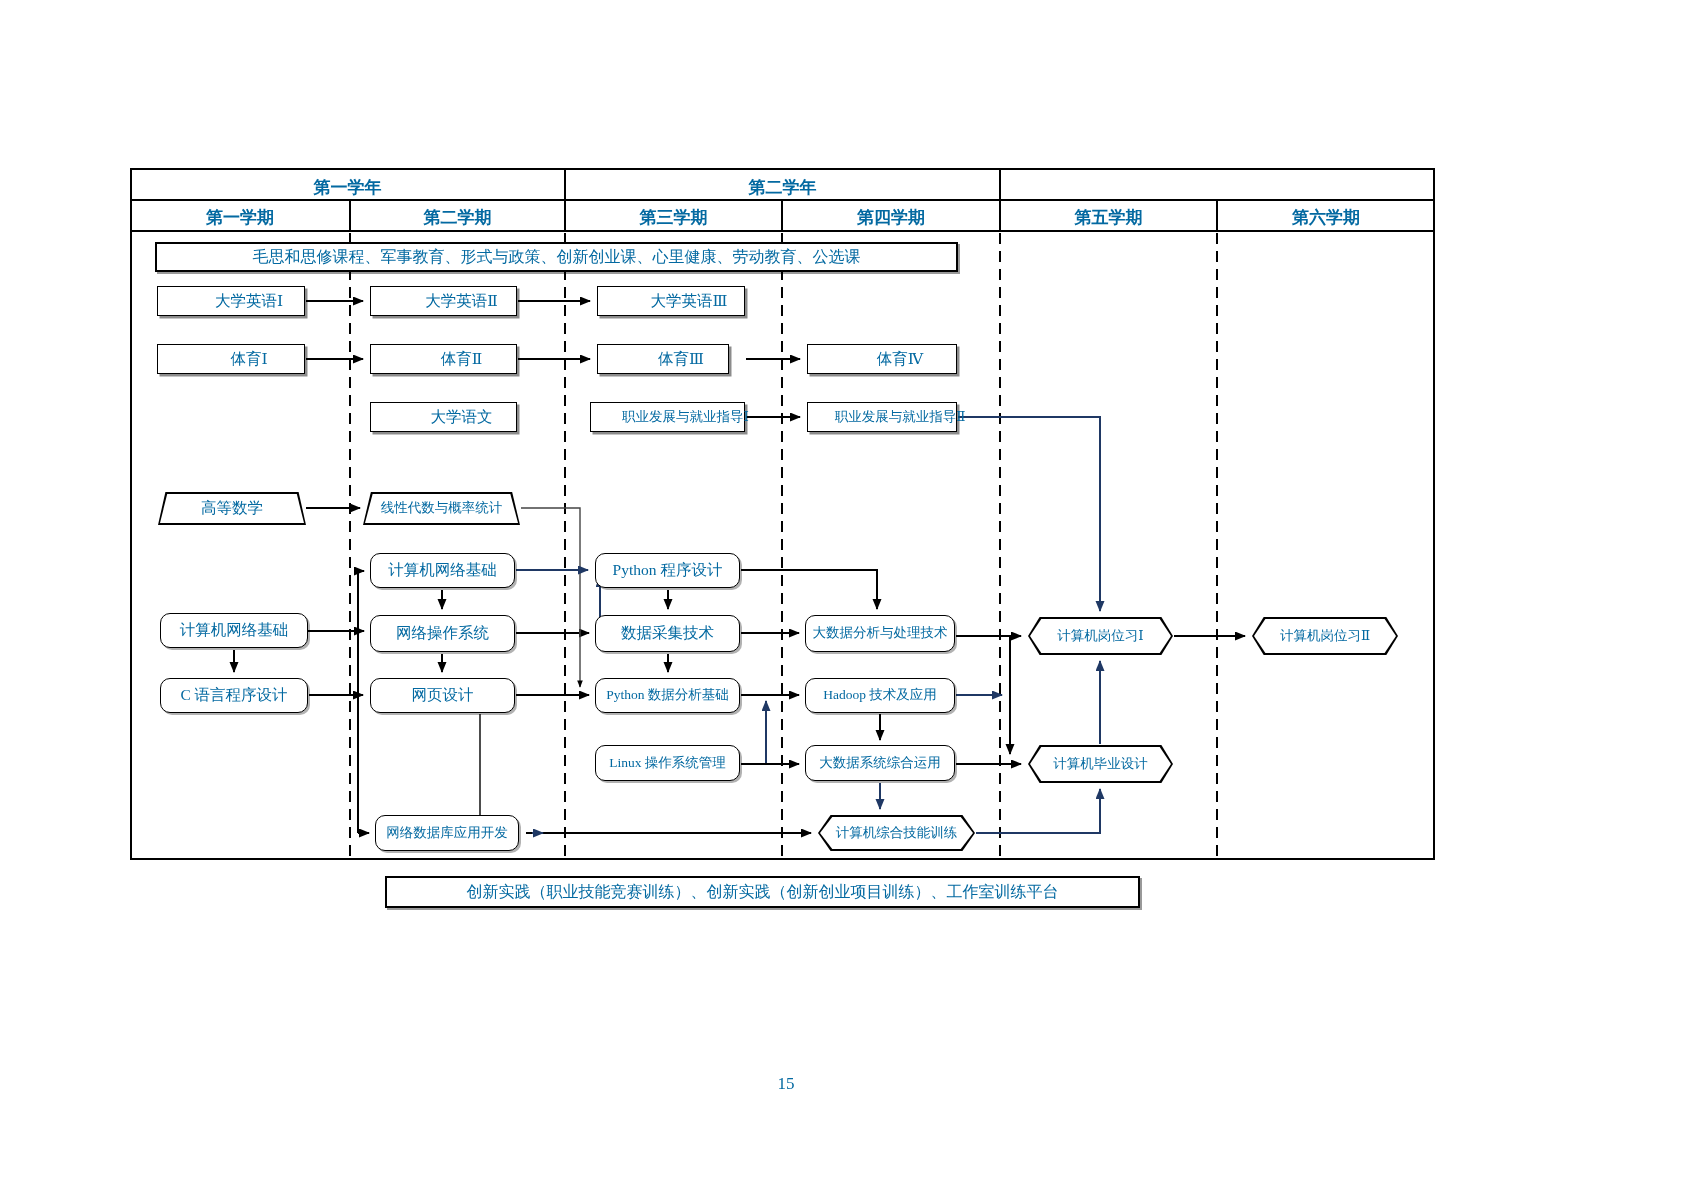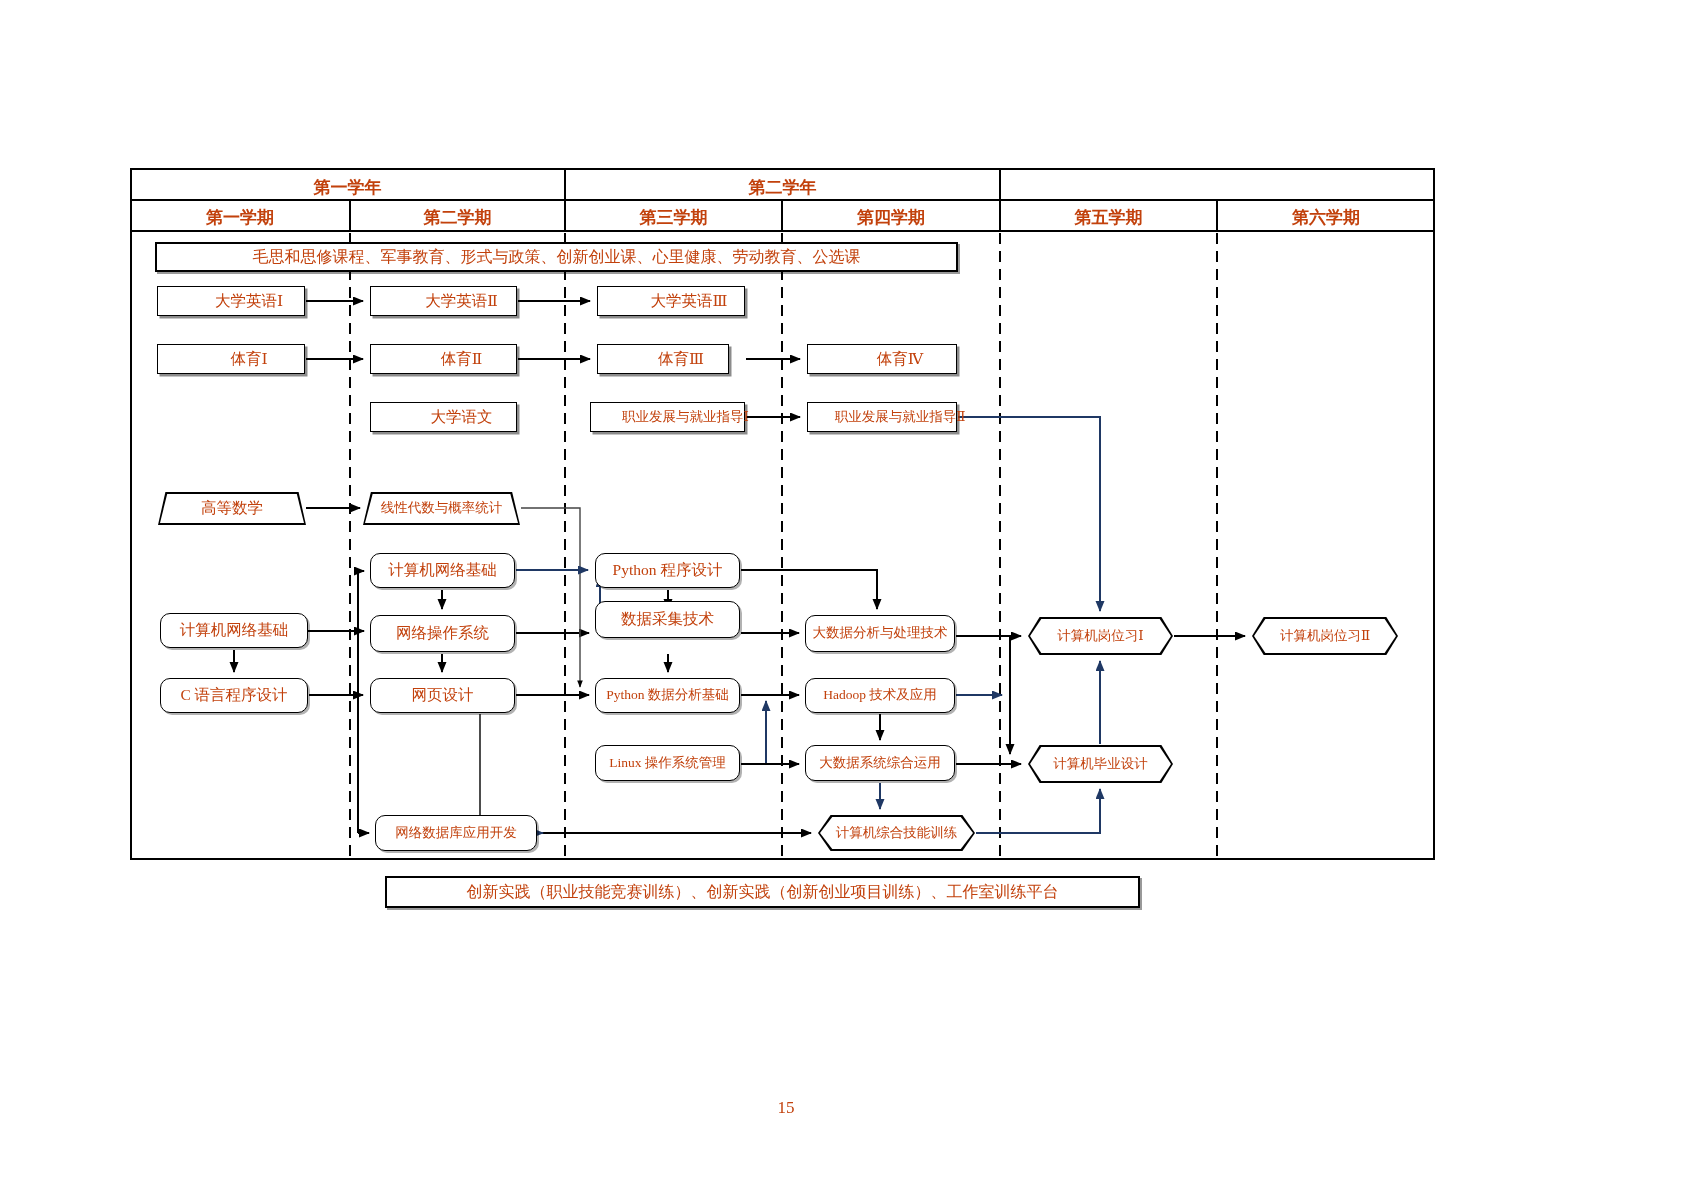--- a/index.html
+++ b/index.html
@@ -1,17 +1,17 @@
 <!DOCTYPE html>
 <html><head>
 <meta charset="utf-8">
 <style>
   html,body{margin:0;padding:0;background:#fff;}
   #page{position:relative;width:1684px;height:1191px;background:#fff;overflow:hidden;
-        font-family:"Liberation Serif","DejaVu Serif",serif;color:#c2410c;}
+        font-family:"Liberation Serif","DejaVu Serif",serif;color:#0369a1;}
   svg.wires{position:absolute;left:0;top:0;z-index:1;}
   .tline{position:absolute;background:#000;z-index:2;}
   .outer{position:absolute;left:130px;top:168px;width:1305px;height:692px;
          border:2px solid #000;box-sizing:border-box;z-index:0;background:#fff;}
   .ylabel,.slabel{position:absolute;text-align:center;font-family:"Liberation Sans","DejaVu Sans",sans-serif;
          font-weight:bold;font-size:17px;z-index:2;}
   .ylabel{top:176px;height:24px;line-height:24px;}
   .slabel{top:206px;height:24px;line-height:24px;}
   .node{position:absolute;display:flex;align-items:center;justify-content:center;
         font-size:15.5px;line-height:1.05;background:#fff;border:1.8px solid #000;
@@ -24,21 +24,21 @@
   .trap .fill{position:absolute;inset:2px;background:#fff;clip-path:polygon(5% 0,95% 0,100% 100%,0 100%);}
   .hex .fill{position:absolute;inset:2px;background:#fff;clip-path:polygon(8% 0,92% 0,100% 50%,92% 100%,8% 100%,0 50%);}
   .lbl{position:relative;z-index:1;padding:0 4px;}
   .sm{font-size:13.5px;}
   .banner{position:absolute;background:#fff;border:2px solid #000;box-sizing:border-box;
           display:flex;align-items:center;justify-content:center;font-size:16px;
           z-index:3;box-shadow:2px 2px 0 rgba(0,0,0,.4);white-space:nowrap;}
   .caption{position:absolute;left:530px;top:934px;width:520px;text-align:center;
            font-size:21px;z-index:2;}
   .pagenum{position:absolute;left:740px;top:1074px;width:92px;text-align:center;
-           font-size:17px;z-index:2;margin-top:24px;}
+           font-size:17px;z-index:2;}
 </style>
 </head>
 <body>
 
 <div id="page">
 
   <svg class="wires" width="1684" height="1191">
     <defs>
       <marker id="mB" viewBox="0 0 12 10" markerWidth="12" markerHeight="10" refX="10" refY="4.5" orient="auto" markerUnits="userSpaceOnUse">
           <path d="M0,0 L11,4.5 L0,9 Z" fill="#000"></path>
@@ -180,21 +180,21 @@
   <div class="node round" style="left:595px;top:553px;width:145px;height:35px">
       <span class="lbl">Python 程序设计</span>
     </div>
 
   <div class="node round" style="left:160px;top:613px;width:148px;height:35px">
       <span class="lbl">计算机网络基础</span>
     </div>
   <div class="node round" style="left:370px;top:615px;width:145px;height:37px">
       <span class="lbl">网络操作系统</span>
     </div>
-  <div class="node round" style="left:595px;top:601px;width:145px;height:37px">
+  <div class="node round" style="left:595px;top:615px;width:145px;height:37px">
       <span class="lbl">数据采集技术</span>
     </div>
   <div class="node round sm" style="left:805px;top:615px;width:150px;height:37px">
       <span class="lbl">大数据分析与处理技术</span>
     </div>
   <div class="node hex sm" style="left:1028px;top:617px;width:145px;height:38px">
       <i class="fill"></i>
       <span class="lbl">计算机岗位习Ⅰ</span>
     </div>
   <div class="node hex sm" style="left:1252px;top:617px;width:146px;height:38px">
@@ -219,21 +219,21 @@
       <span class="lbl">Linux 操作系统管理</span>
     </div>
   <div class="node round sm" style="left:805px;top:745px;width:150px;height:36px">
       <span class="lbl">大数据系统综合运用</span>
     </div>
   <div class="node hex sm" style="left:1028px;top:745px;width:145px;height:38px">
       <i class="fill"></i>
       <span class="lbl">计算机毕业设计</span>
     </div>
 
-  <div class="node round sm" style="left:375px;top:815px;width:162px;height:36px">
+  <div class="node round sm" style="left:375px;top:815px;width:144px;height:36px">
       <span class="lbl">网络数据库应用开发</span>
     </div>
   <div class="node hex sm" style="left:818px;top:815px;width:157px;height:36px">
       <i class="fill"></i>
       <span class="lbl">计算机综合技能训练</span>
     </div>
 
   <div class="pagenum">15</div>
 
 </div>

